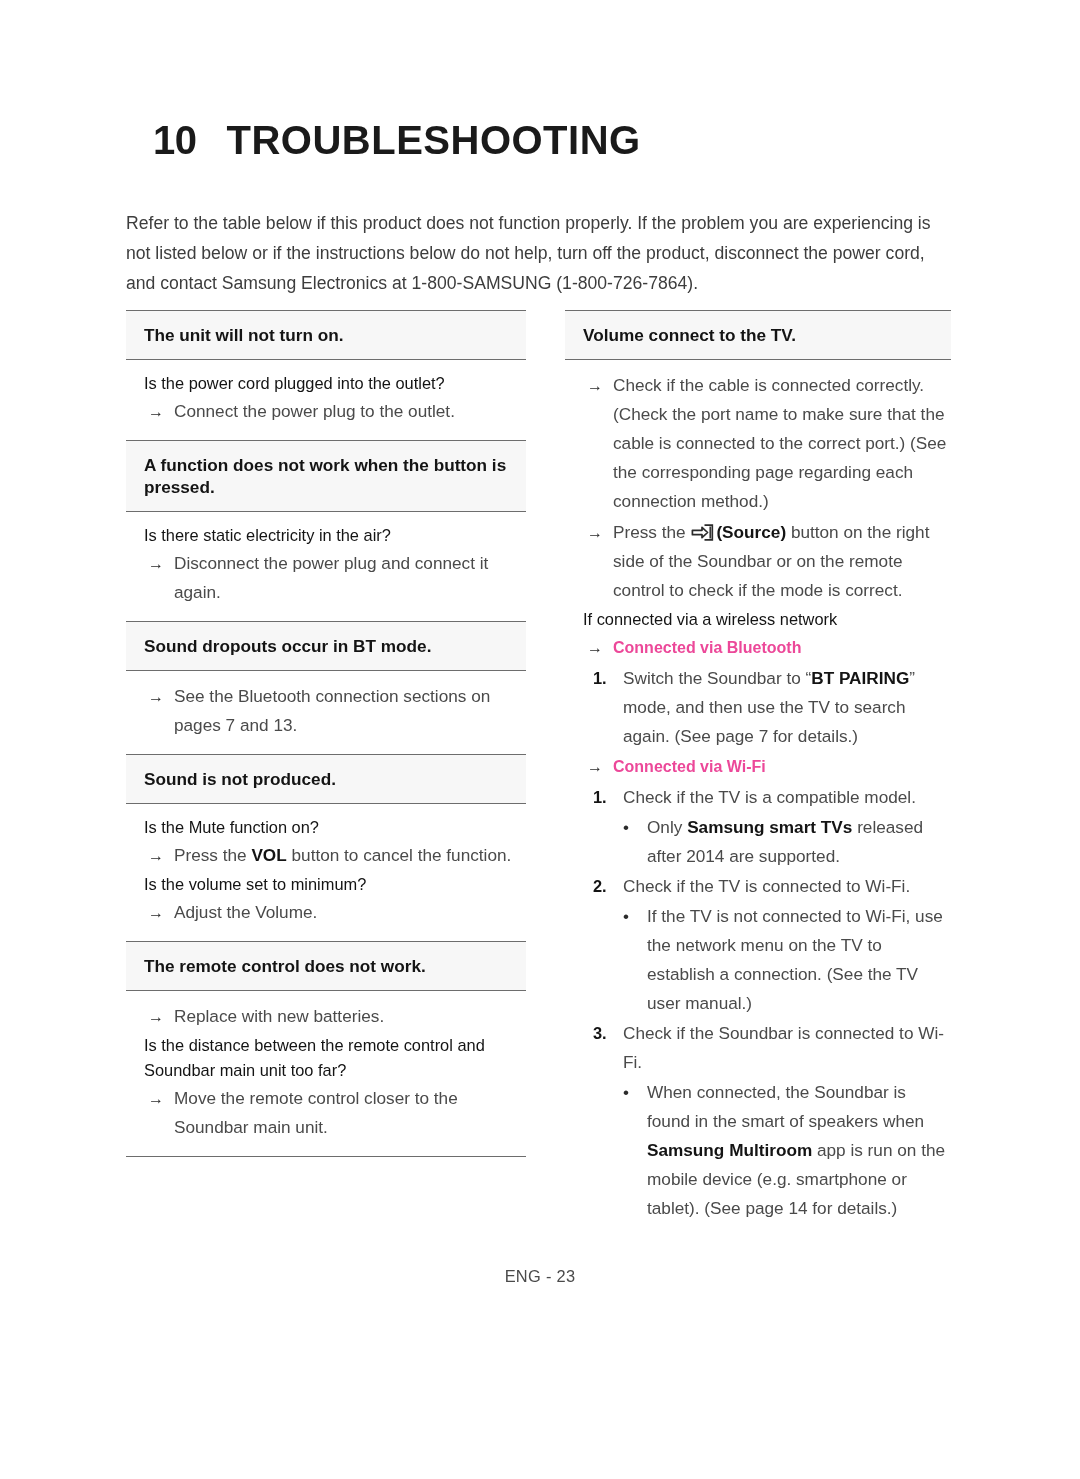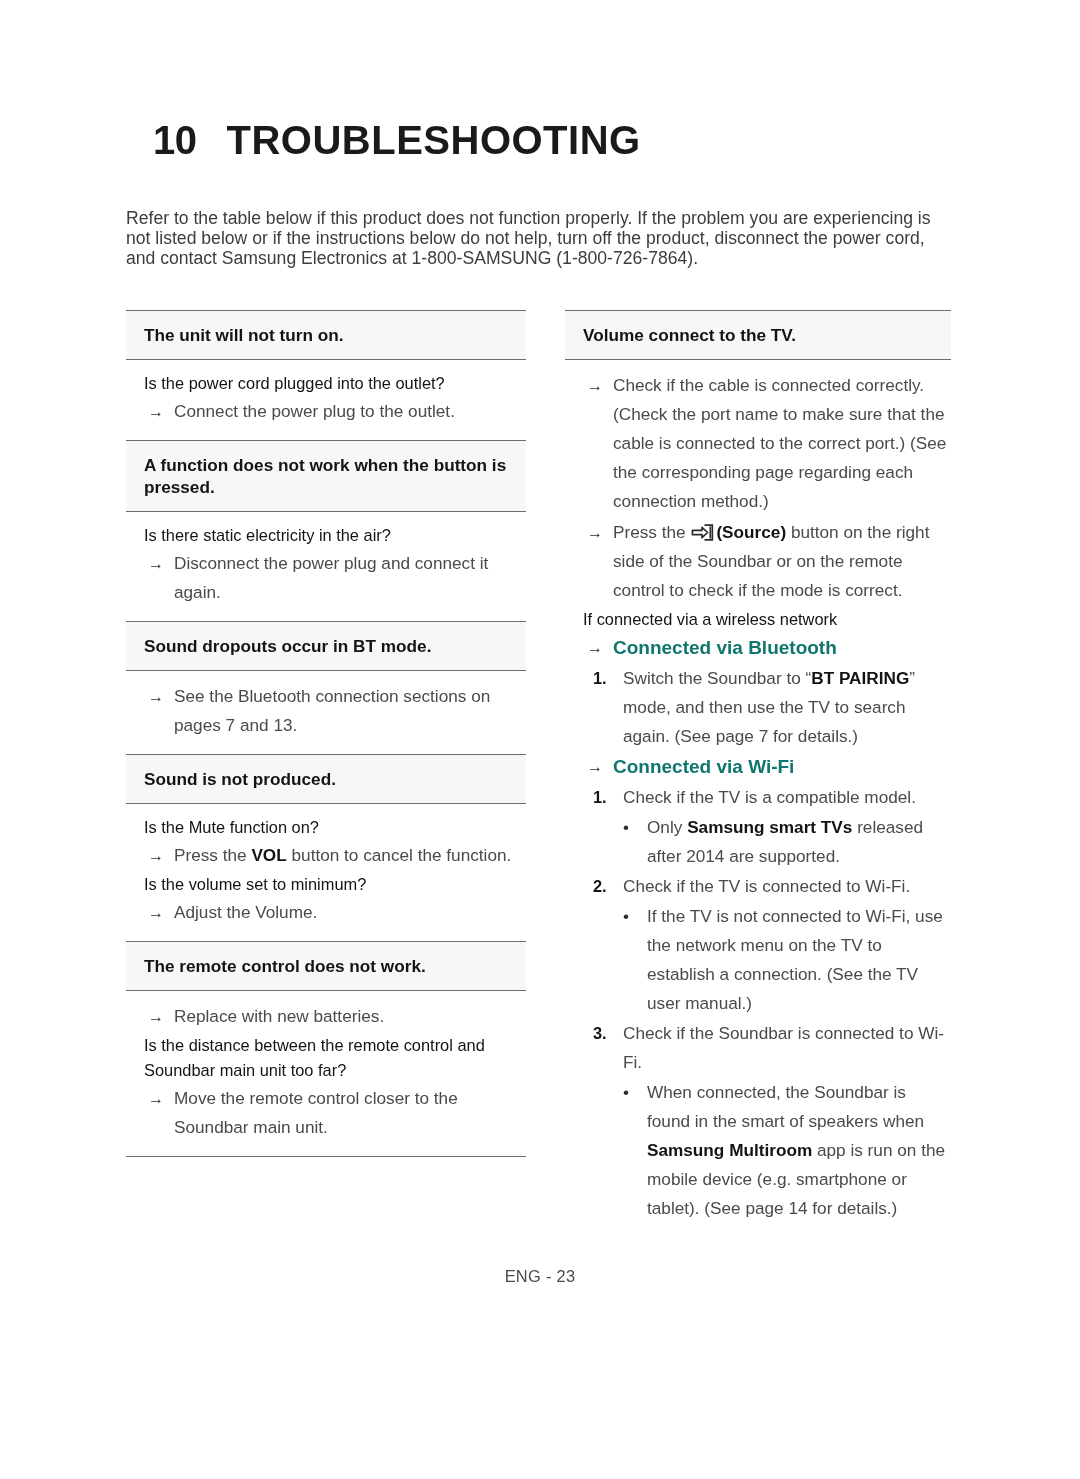--- a/index.html
+++ b/index.html
@@ -46,21 +46,21 @@
     letter-spacing: 0.5px;
   }
 
   
   .intro {
     position: absolute;
     left: 126px;
     top: 208px;
     width: 830px;
     font-size: 17.6px;
-    line-height: 20px;
+    line-height: 30px;
     color: #3d3d3d;
   }
 
   
   .col {
     position: absolute;
     top: 310px;
   }
   .col-left  { left: 126px; width: 400px; }
   .col-right { left: 565px; width: 386px; }
@@ -108,22 +108,22 @@
     width: 26px;
     color: #2b2b2b;
     font-size: 16px;
     line-height: 29px;
   }
   .ans .atext { flex: 1 1 auto; }
 
   
   .ans.bold-head .atext {
     font-weight: bold;
-    color: #0f766e;
-    font-size: 19px;
+    color: #ec4899;
+    font-size: 16px;
   }
 
   
   .num-item {
     display: flex;
     font-size: 17.2px;
     line-height: 29px;
     color: #4a4a4a;
     padding-left: 28px;
     margin-bottom: 1px;

